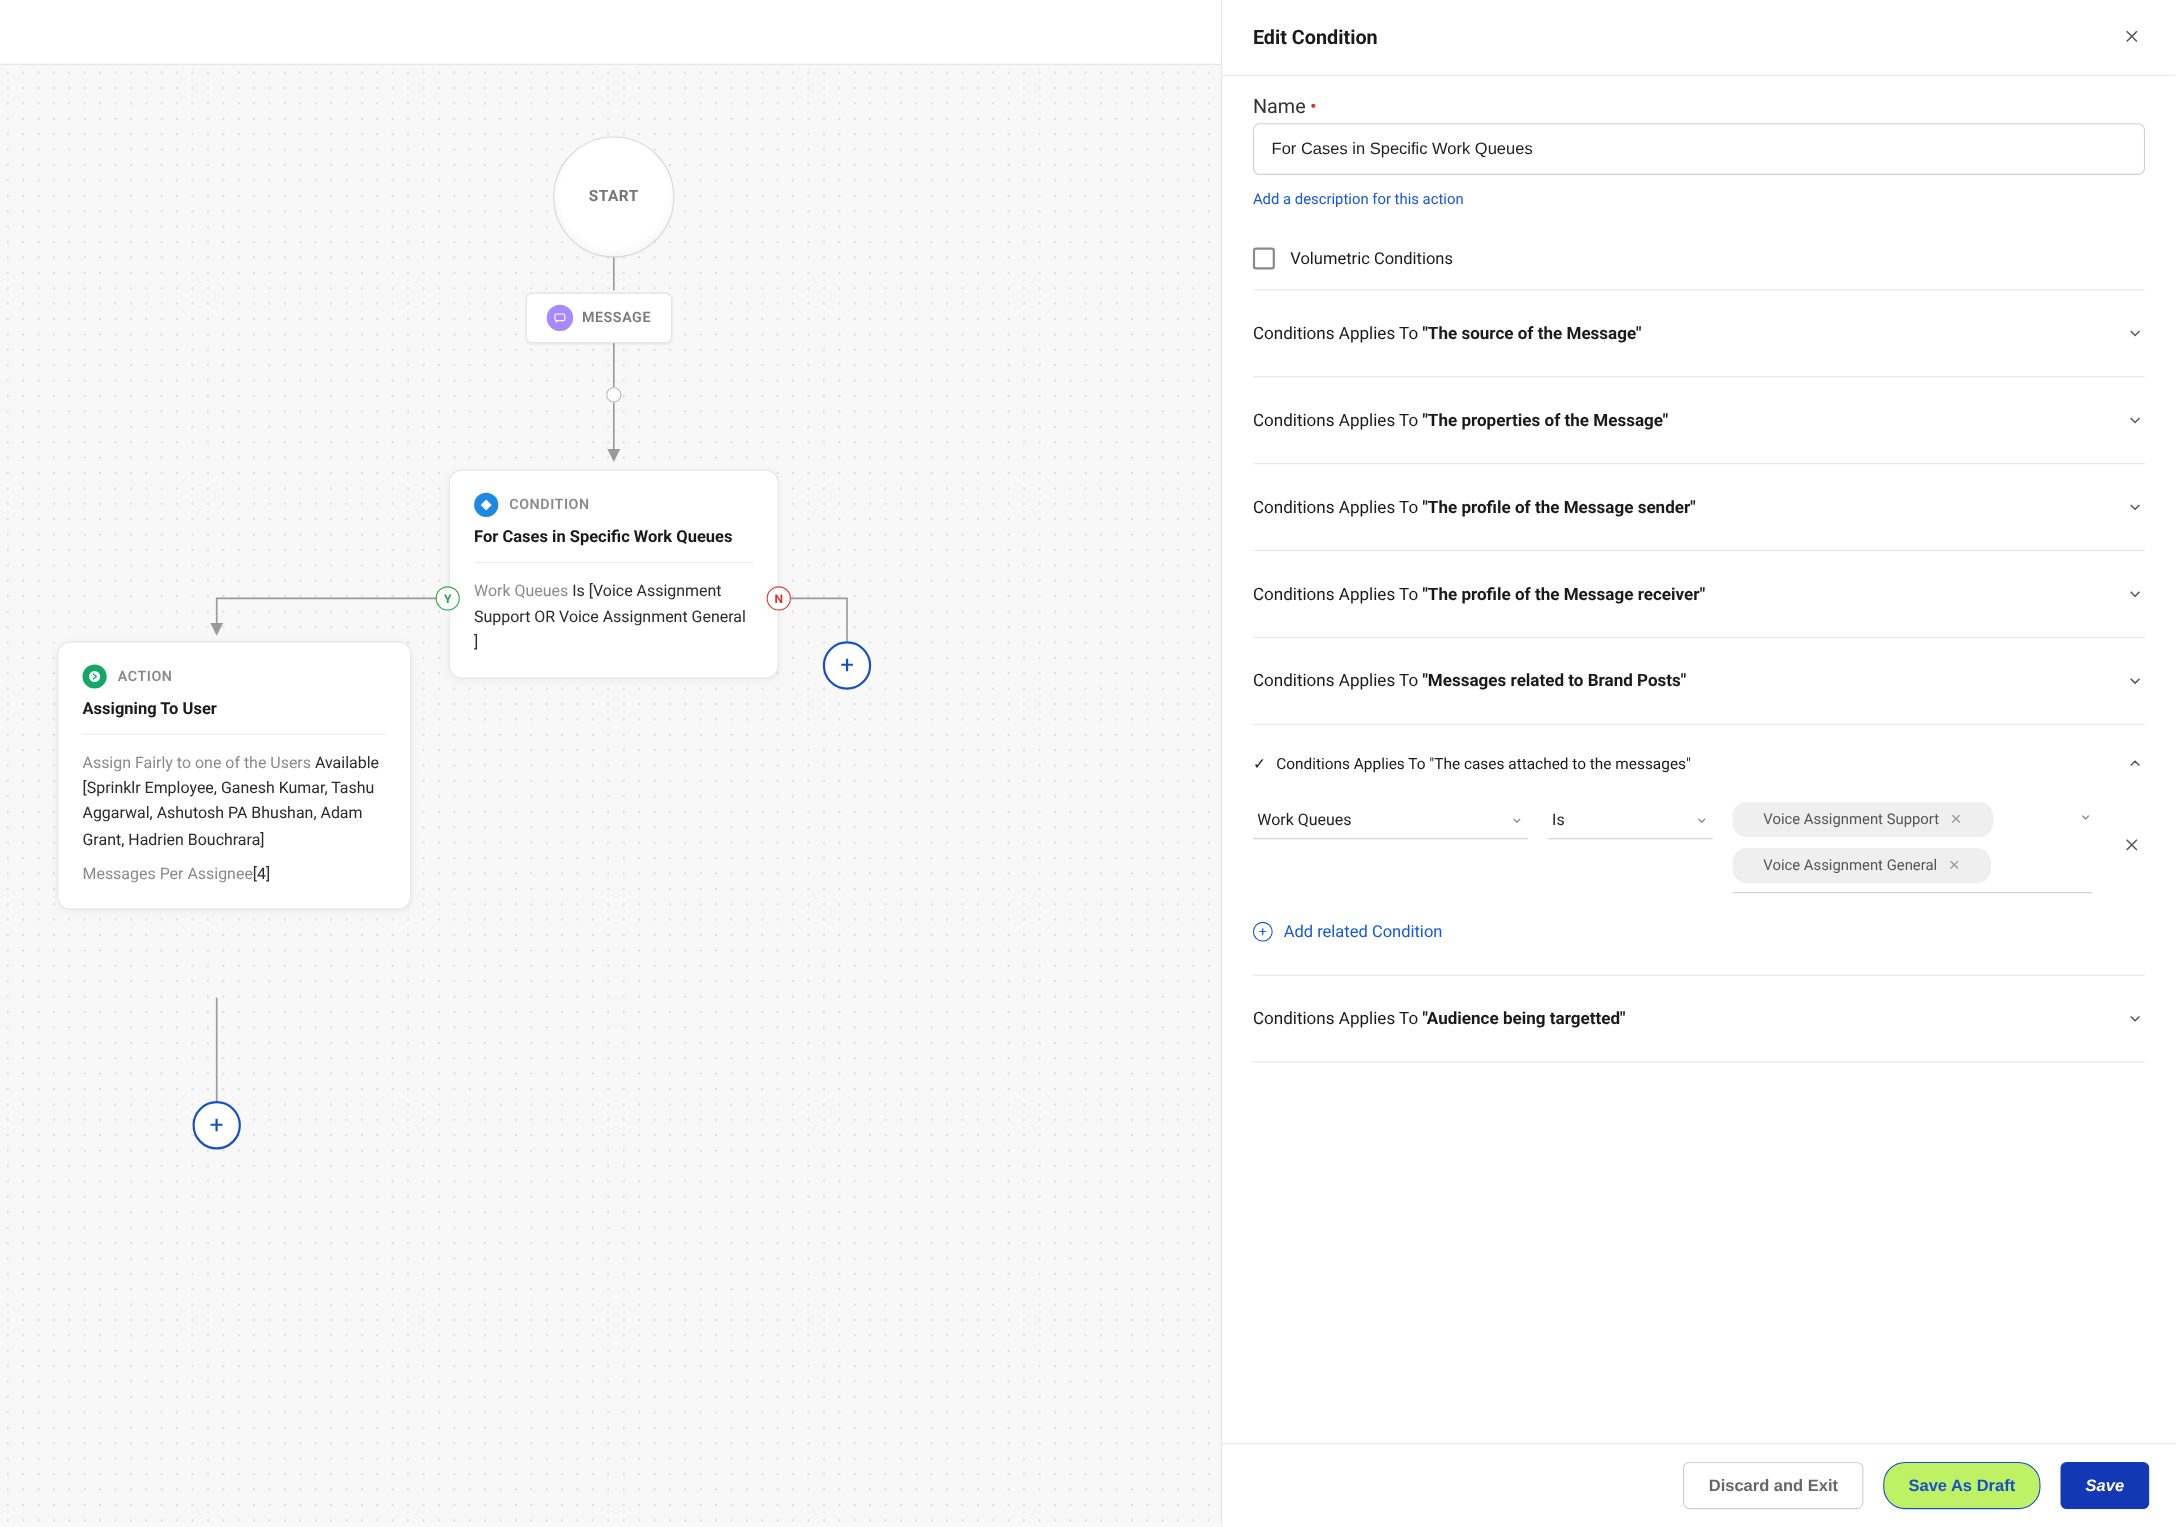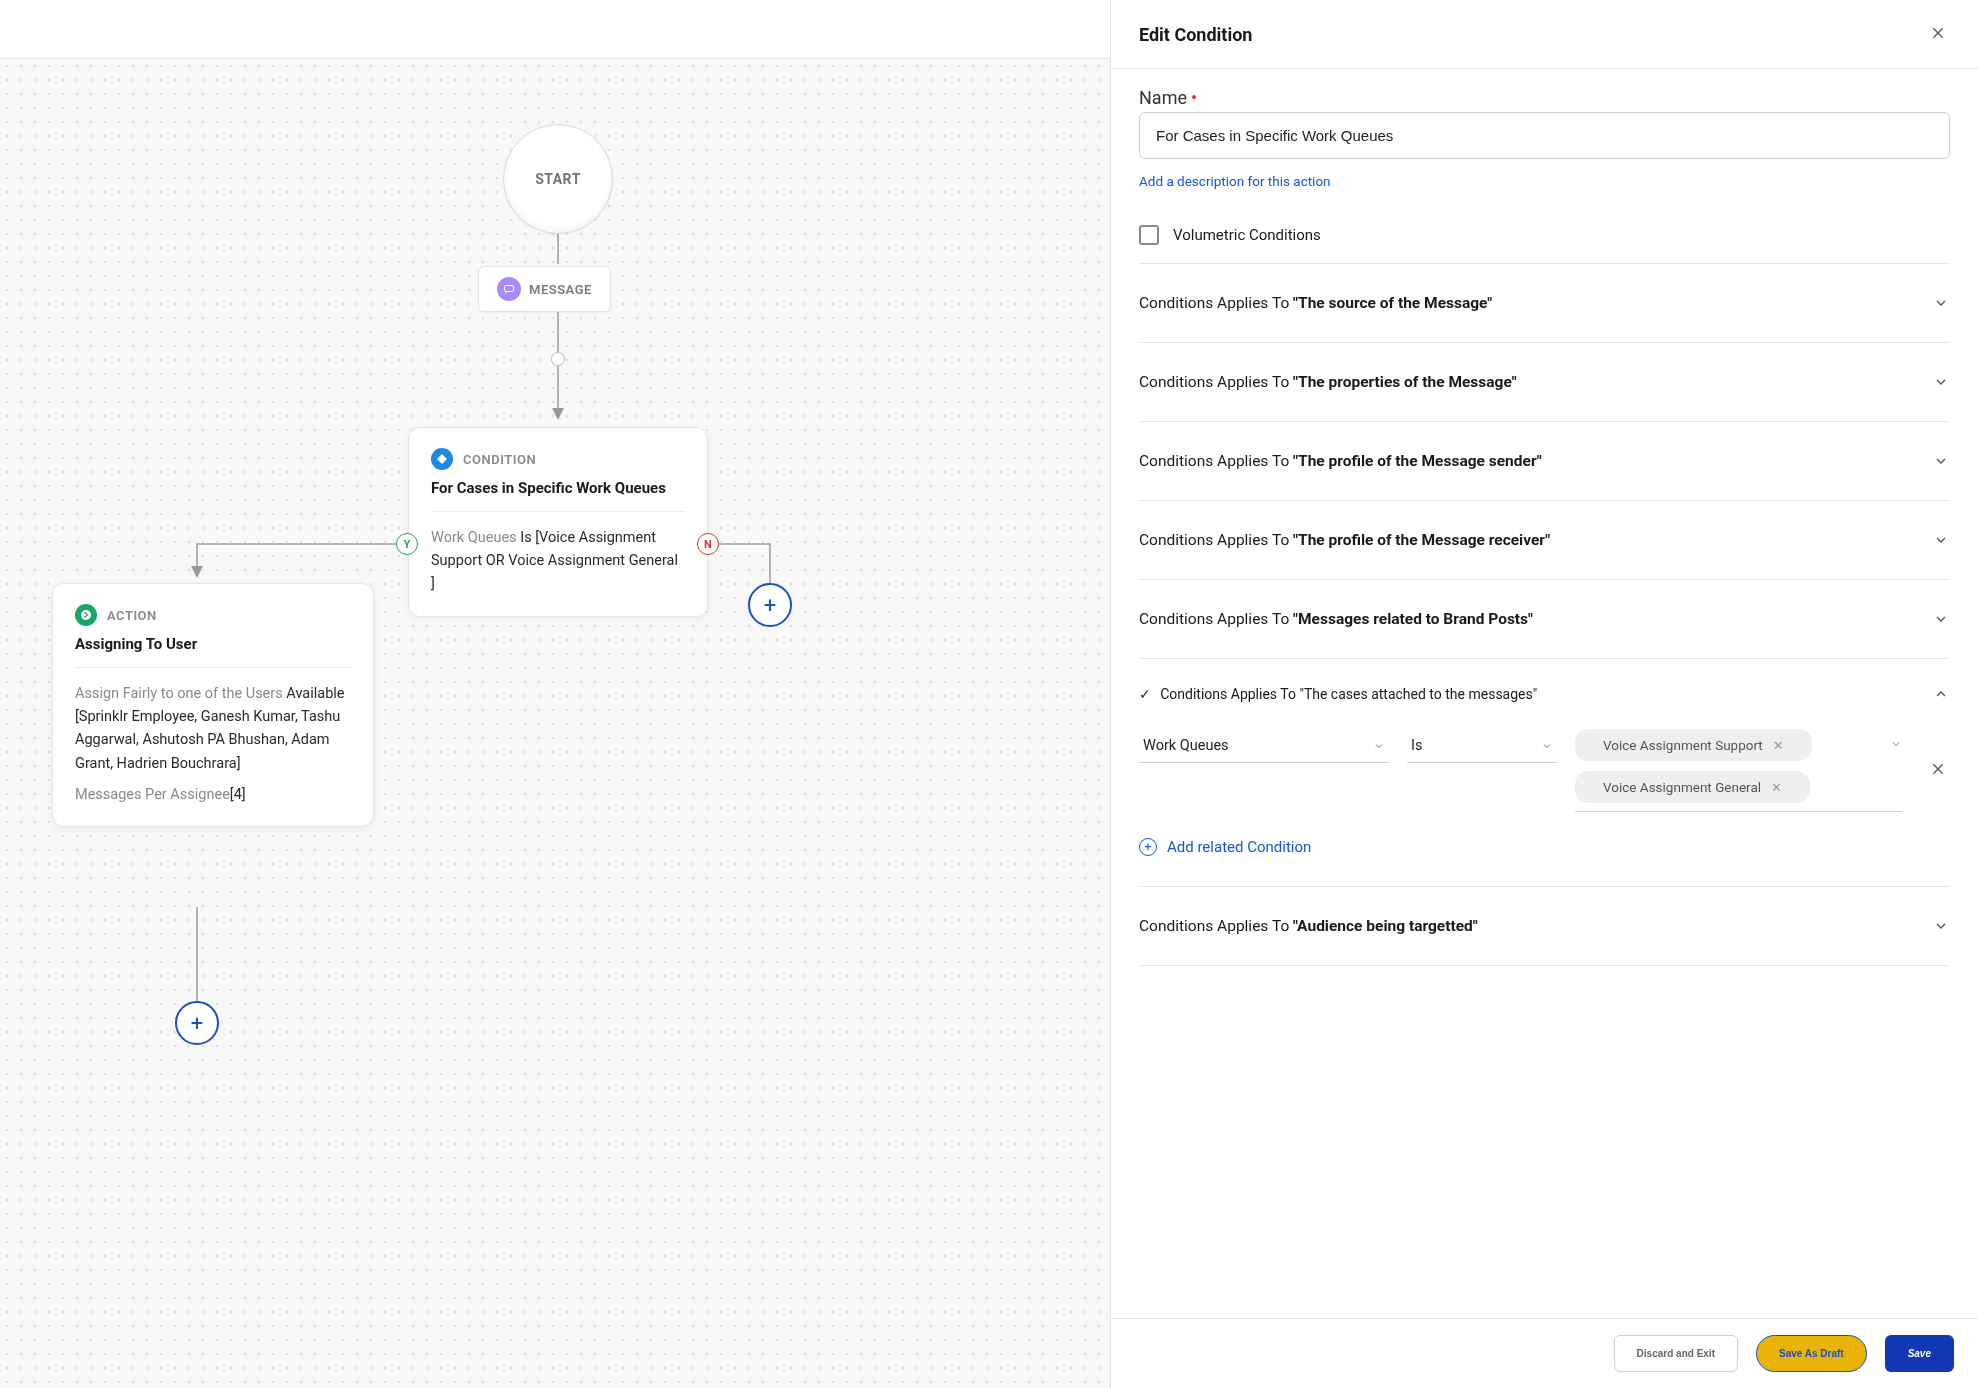--- a/index.html
+++ b/index.html
@@ -120,23 +120,23 @@
   .tag-row { display:flex; align-items:center; gap:10px; }
   .tag-chip { background:#efefef; border-radius:13px; padding:8px 28px; font-size:13.5px; color:#555; display:flex; align-items:center; gap:10px; }
   .tag-x { color:#999; cursor:pointer; font-size:13px; }
   .row-del { color:#555; cursor:pointer; font-size:18px; padding:4px; align-self:center; margin-left:6px; }
   .add-cond { display:flex; align-items:center; gap:10px; color:#1558d6; margin-top:26px; cursor:pointer; font-size:15px; }
   .add-cond .plus-circ { width:18px;height:18px;border:1.6px solid #1558d6;border-radius:50%;display:flex;align-items:center;justify-content:center;font-size:12px; }
 
   .panel-ftr {
     border-top:1px solid #e5e5e5; padding:16px 24px; display:flex; justify-content:flex-end; gap:18px;
   }
-  .btn { padding:12px 22px; border-radius:6px; font-size:10px; font-weight:600; cursor:pointer; border:1px solid transparent; }
+  .btn { padding:12px 22px; border-radius:6px; font-size:15px; font-weight:600; cursor:pointer; border:1px solid transparent; }
   .btn-ghost { background:#fff; border-color:#cfcfcf; color:#666; }
-  .btn-outline { background:#eab308; border-color:#1650c9; color:#1650c9;border-radius:20px; }
+  .btn-outline { background:#bef264; border-color:#1650c9; color:#1650c9;border-radius:20px; }
   .btn-primary { background:#1338b5; color:#fff;font-style:italic; }
 </style>
 </head>
 <body>
 
 <div class="app">
   <div class="canvas">
     <svg class="edges">
       <defs>
         <marker id="arrow" markerWidth="8" markerHeight="8" refX="6" refY="4" orient="auto">

